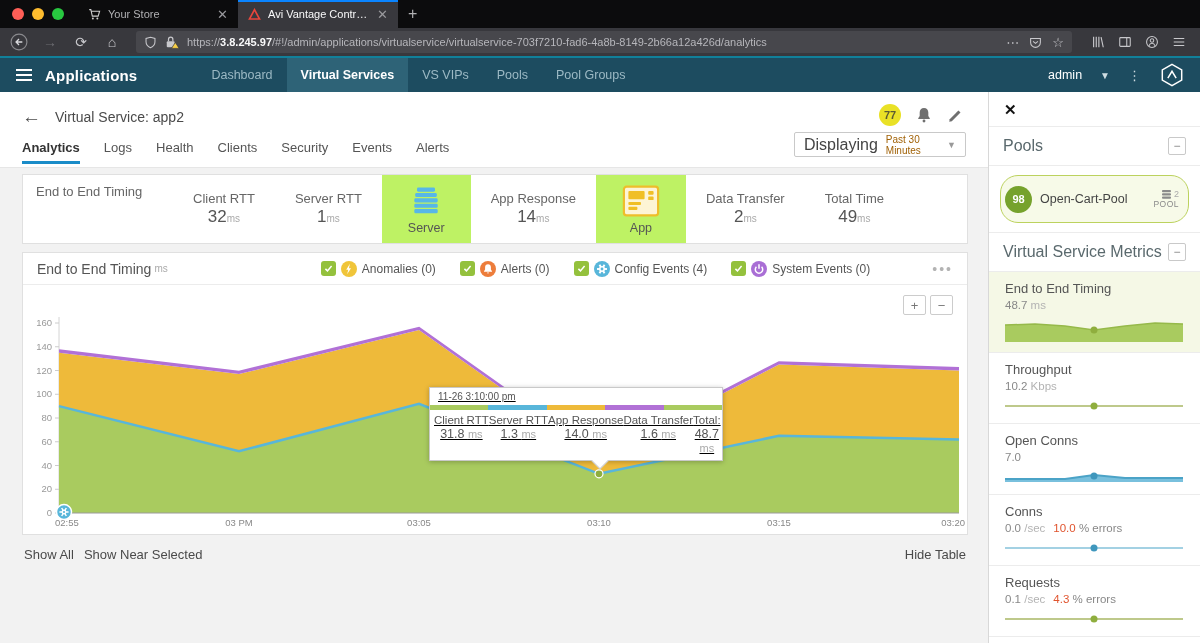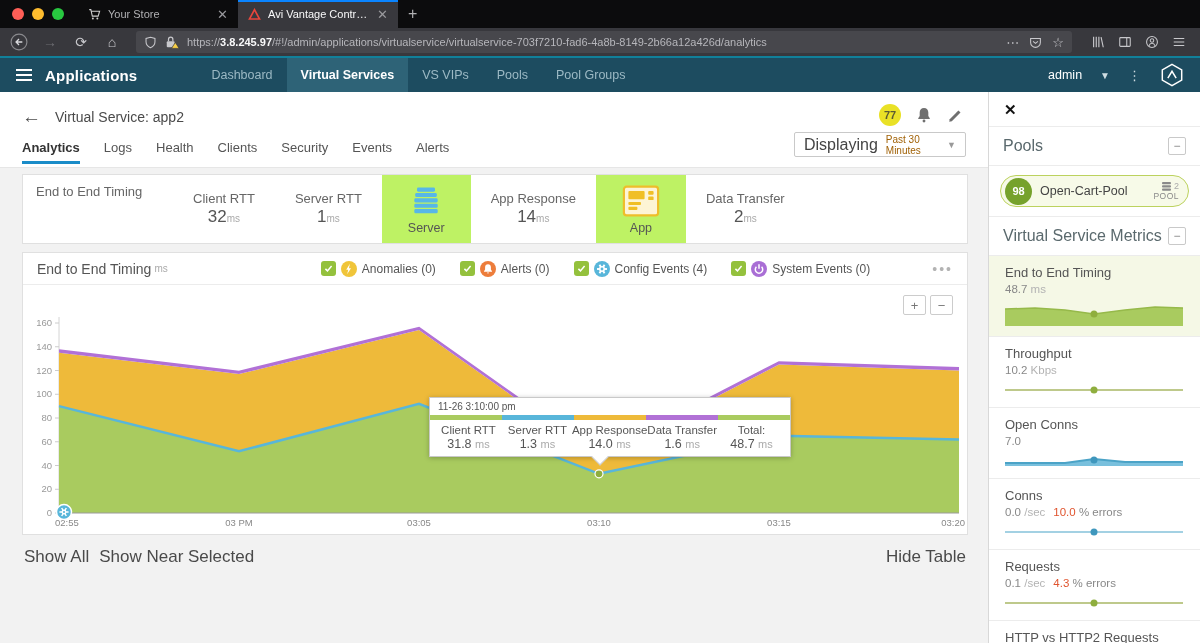--- a/index.html
+++ b/index.html
@@ -85,46 +85,46 @@
   .toggle { display:flex; align-items:center; gap:5px; }
   .cbx { width:15px; height:15px; border-radius:3px; background:#94c13d; display:flex; align-items:center; justify-content:center; }
   .tlabel { font-size:12px; color:#555; }
   .dots3 { color:#b3b3b3; font-size:14px; letter-spacing:2px; }
   .chartwrap { position:relative; height:249px; }
   .zoomctl { position:absolute; top:10px; right:14px; display:flex; gap:4px; }
   .zoombtn { width:23px; height:20px; border:1px solid #ccc; border-radius:2px; background:#fff; color:#777;
              font-size:13px; display:flex; align-items:center; justify-content:center; }
 
   
-  .tooltip { position:absolute; left:406px; top:112px; width:362px; background:#fff; border:1px solid #c9c9c9;
-             box-shadow:0 1px 5px rgba(0,0,0,.25); }
+  .tooltip { position:absolute; left:406px; top:102px; width:294px; background:#fff; border:1px solid #c9c9c9;
+             box-shadow:0 1px 5px rgba(0,0,0,.25);text-decoration:underline; }
   .tt-time { font-size:10px; color:#555; padding:3px 8px; }
   .tt-strip { display:flex; height:5px; }
   .tt-strip i { flex:1; display:block; }
   .tt-row { display:flex; padding:4px 4px 5px 4px; }
   .tt-col { flex:1; text-align:center; }
   .tt-col .l { font-size:11.5px; color:#555; white-space:nowrap; }
   .tt-col .v { font-size:12.5px; color:#555; margin-top:1px; }
   .tt-col .u { color:#aaa; font-size:11px; }
   .tt-pointer { position:absolute; bottom:-7px; left:164px; width:12px; height:12px; background:#fff;
                 transform:rotate(45deg); border-right:1px solid #c9c9c9; border-bottom:1px solid #c9c9c9; }
 
-  .chartfooter { display:flex; padding:12px 2px 0 2px; font-size:17px; color:#4a4a4a; }
+  .chartfooter { display:flex; padding:12px 2px 0 2px; font-size:13px; color:#4a4a4a; }
   .chartfooter .links { display:flex; gap:10px; }
   .chartfooter .right { margin-left:auto; }
 
   
   .sidepanel { width:212px; background:#fff; border-left:1px solid #d8d8d8; overflow:hidden; }
   .sp-close { padding:9px 0 7px 15px; font-size:15px; font-weight:700; color:#111; border-bottom:1px solid #ececec; }
   .sp-header { display:flex; align-items:center; padding:10px 14px; border-bottom:1px solid #ececec; }
   .sp-header .h { font-size:16px; color:#5a696d; }
   .minusbox { margin-left:auto; width:18px; height:18px; border:1px solid #c9c9c9; border-radius:2px; color:#8a8a8a;
               font-size:12px; display:flex; align-items:center; justify-content:center; background:#fff; }
   .poolblock { padding:9px 11px; border-bottom:1px solid #ececec; }
-  .poolpill { height:32px; border:1.5px solid #bcd25e; border-radius:18px; background:#f7fae8;
+  .poolpill { height:48px; border:1.5px solid #bcd25e; border-radius:18px; background:#f7fae8;
               display:flex; align-items:center; padding:0 9px 0 4px; }
   .poolhealth { width:27px; height:27px; border-radius:50%; background:#76a22c; color:#fff; font-size:11px;
                 font-weight:700; display:flex; align-items:center; justify-content:center; }
   .poolname { font-size:12.5px; color:#444; margin-left:8px; }
   .poolright { margin-left:auto; display:flex; flex-direction:column; align-items:flex-end; }
   .poolsrv { display:flex; align-items:center; gap:2px; }
   .poolsrv .cnt { font-size:9px; color:#aaa; }
   .pooltype { font-size:8.5px; color:#8a8a8a; letter-spacing:.5px; }
   .metric-card { padding:9px 16px 10px 16px; border-bottom:1px solid #ececec; }
   .metric-card.selected { background:#f5f8e6; }
@@ -337,20 +337,24 @@
                     <rect x="29" y="9" width="6" height="4" rx="1"></rect>
                     <rect x="29" y="15" width="6" height="4" rx="1"></rect>
                   </g>
                 </svg>
               </span>
               <span class="cap">App</span>
             </div>
             <div class="fmetric">
               <span class="ml">Data Transfer</span>
               <span class="mv">2<span class="mu">ms</span></span>
+            </div>
+            <div class="fmetric">
+              <span class="ml">Total Time</span>
+              <span class="mv">49<span class="mu">ms</span></span>
             </div>
           </div>
       </div>
 
       <div class="card chartcard">
         <div class="charthead">
           <span class="charttitle">End to End Timing</span>
           <span class="chartunit">ms</span>
           <div class="toggles" id="toggles">
               <div class="toggle">

